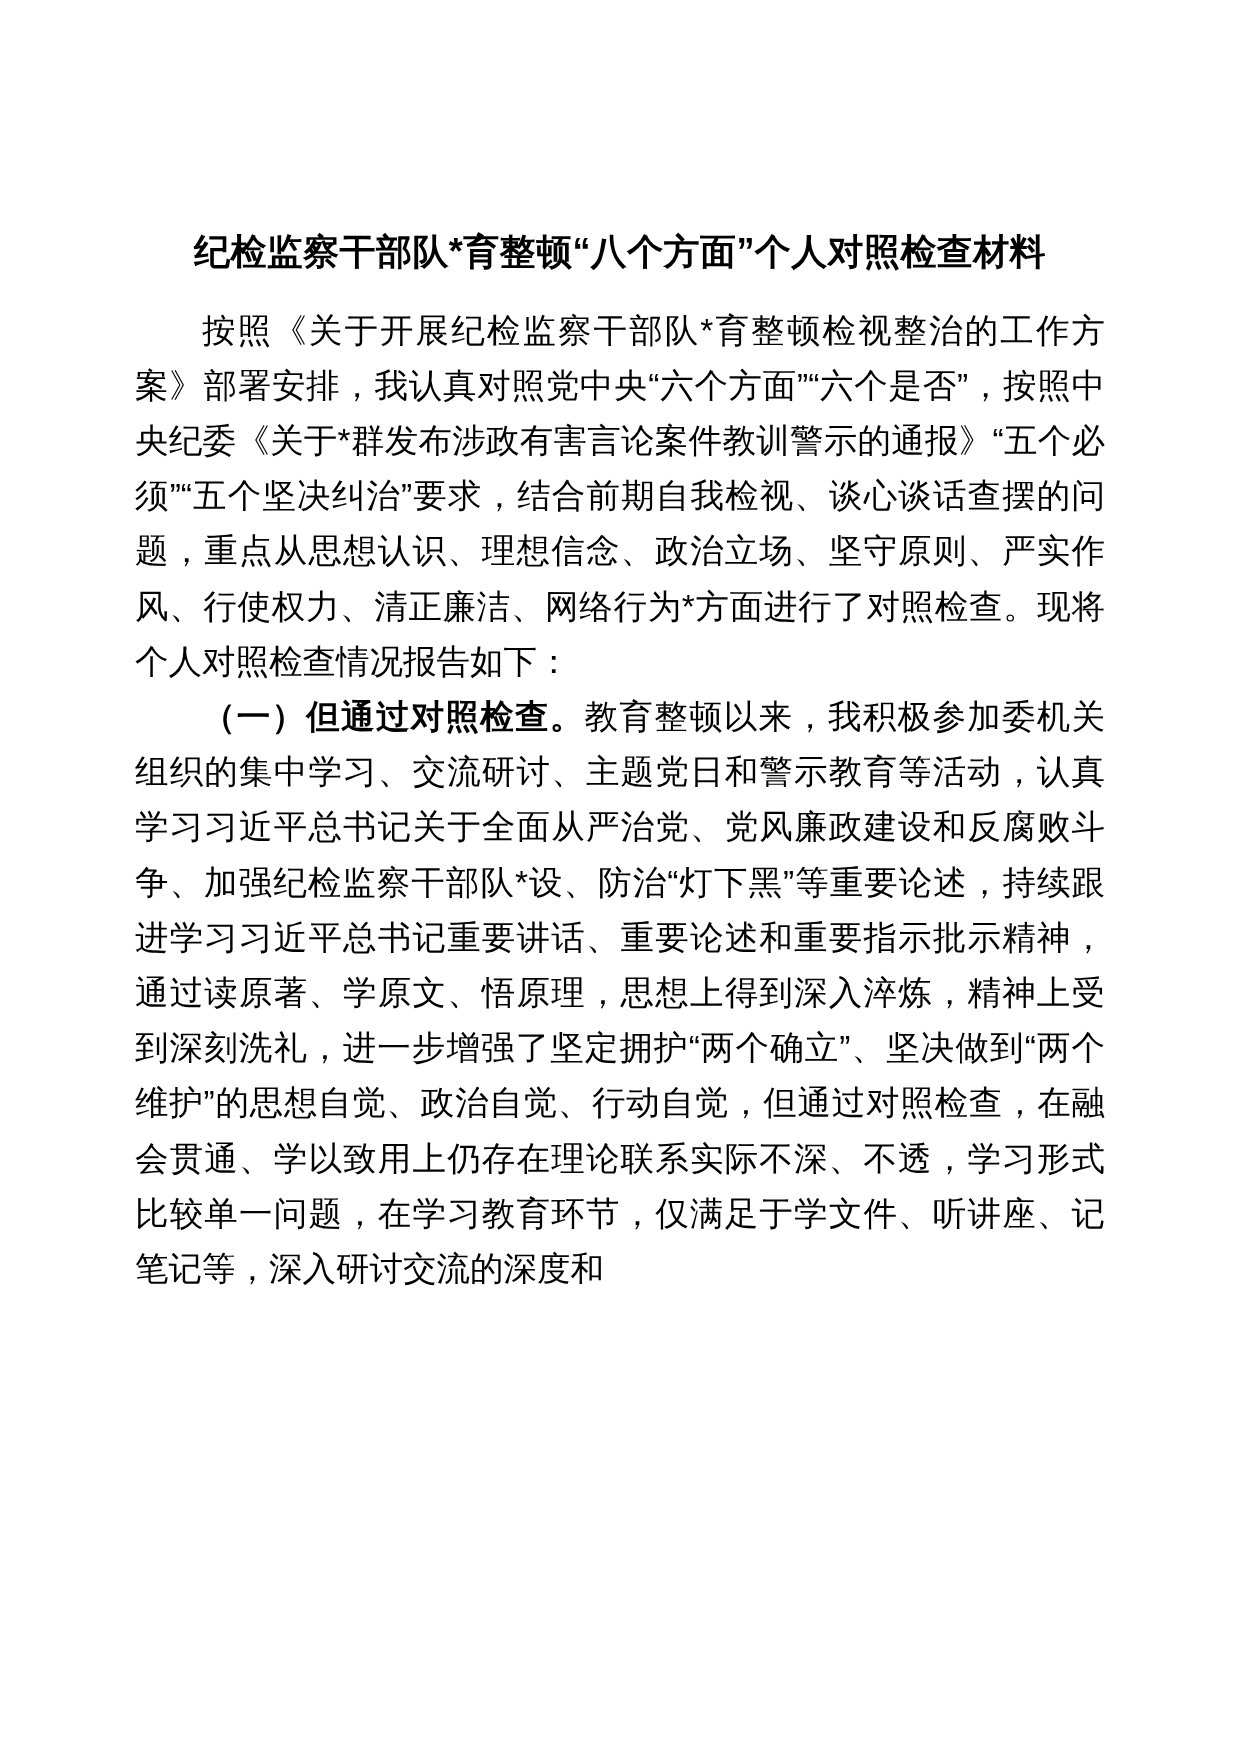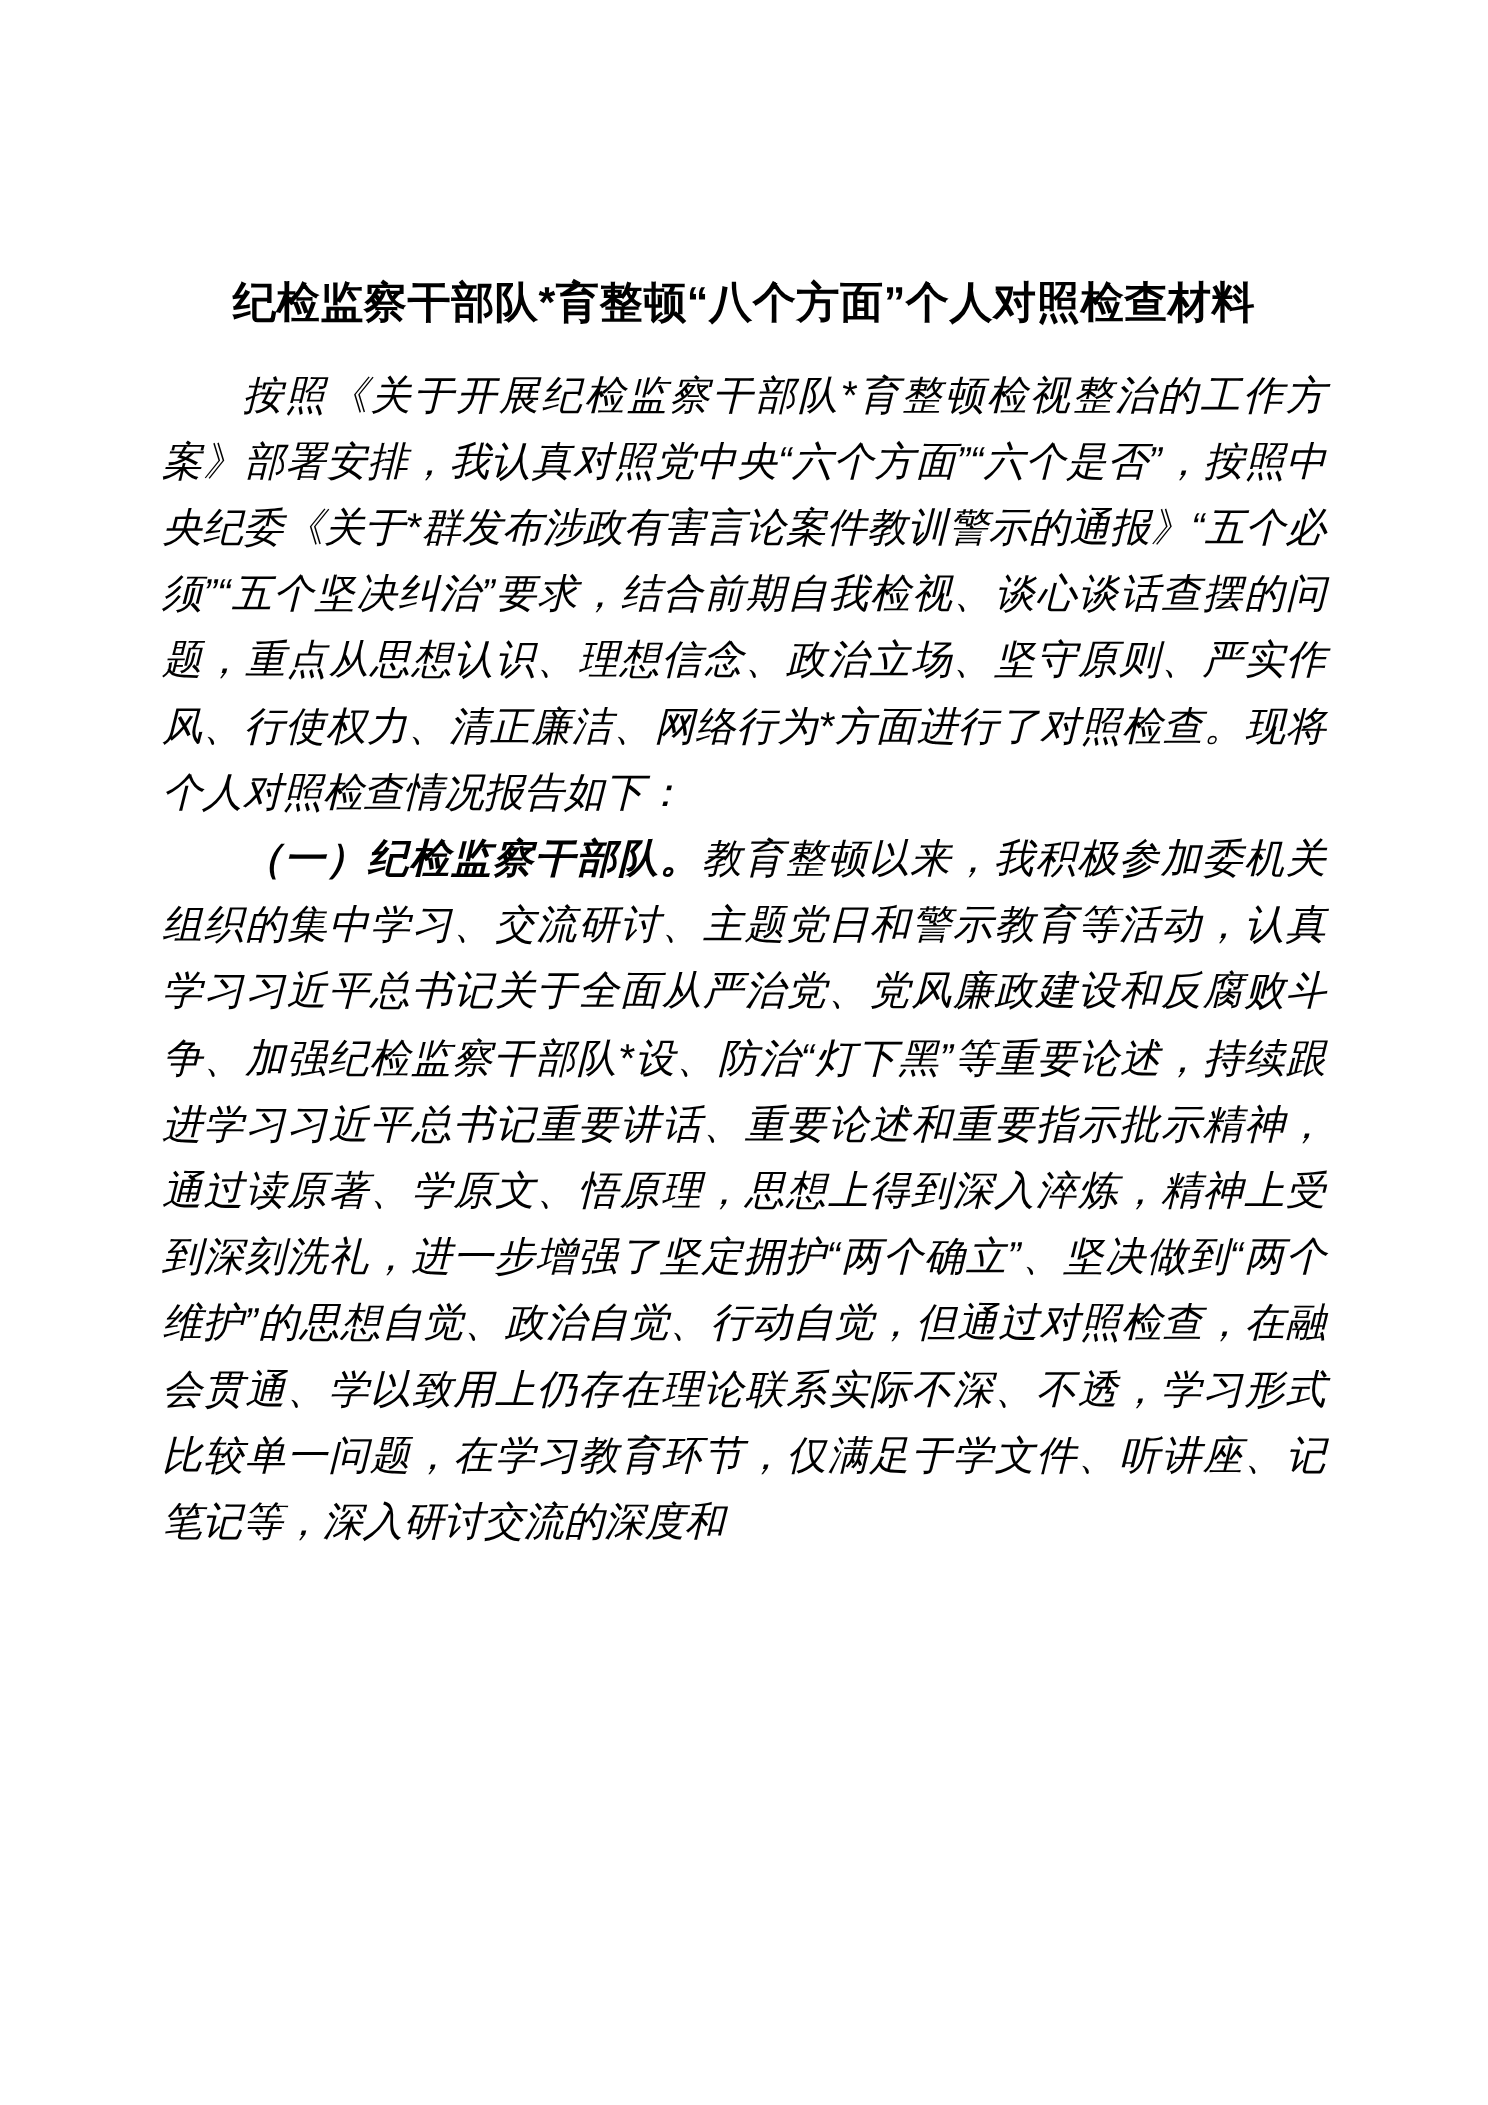--- a/index.html
+++ b/index.html
@@ -35,21 +35,20 @@
     font-size: 33.5px;
     line-height: 55.2px;
     text-align: justify;
     text-align-last: left;
     text-justify: inter-ideograph;
     margin: 0;
     letter-spacing: 0px;
   }
   .para.indent {
     text-indent: 2em;
-    font-style: italic;
   }
   .heading {
     font-size: 33.5px;
     line-height: 55.2px;
     font-weight: bold;
     text-indent: 2em;
     margin: 0;
     letter-spacing: 0.5px;
   }
   .b {
@@ -60,16 +59,16 @@
 <body>
 
 <div class="page">
 
   <h1 class="doc-title" id="title-el">纪检监察干部队*育整顿“八个方面”个人对照检查材料</h1>
 
   <p class="para indent">按照《关于开展纪检监察干部队*育整顿检视整治的工作方案》部署安排，我认真对照党中央“六个方面”“六个是否”，按照中央纪委《关于*群发布涉政有害言论案件教训警示的通报》“五个必须”“五个坚决纠治”要求，结合前期自我检视、谈心谈话查摆的问题，重点从思想认识、理想信念、政治立场、坚守原则、严实作风、行使权力、清正廉洁、网络行为*方面进行了对照检查。现将个人对照检查情况报告如下：</p>
 
 
   <p class="para indent">
-    <span class="b">（一）纪检监察干部队。</span><span>教育整顿以来，我积极参加委机关组织的集中学习、交流研讨、主题党日和警示教育等活动，认真学习习近平总书记关于全面从严治党、党风廉政建设和反腐败斗争、加强纪检监察干部队*设、防治“灯下黑”等重要论述，持续跟进学习习近平总书记重要讲话、重要论述和重要指示批示精神，通过读原著、学原文、悟原理，思想上得到深入淬炼，精神上受到深刻洗礼，进一步增强了坚定拥护“两个确立”、坚决做到“两个维护”的思想自觉、政治自觉、行动自觉，但通过对照检查，在融会贯通、学以致用上仍存在理论联系实际不深、不透，学习形式比较单一问题，在学习教育环节，仅满足于学文件、听讲座、记笔记等，深入研讨交流的深度和</span>
+    <span class="b">（一）但通过对照检查。</span><span>教育整顿以来，我积极参加委机关组织的集中学习、交流研讨、主题党日和警示教育等活动，认真学习习近平总书记关于全面从严治党、党风廉政建设和反腐败斗争、加强纪检监察干部队*设、防治“灯下黑”等重要论述，持续跟进学习习近平总书记重要讲话、重要论述和重要指示批示精神，通过读原著、学原文、悟原理，思想上得到深入淬炼，精神上受到深刻洗礼，进一步增强了坚定拥护“两个确立”、坚决做到“两个维护”的思想自觉、政治自觉、行动自觉，但通过对照检查，在融会贯通、学以致用上仍存在理论联系实际不深、不透，学习形式比较单一问题，在学习教育环节，仅满足于学文件、听讲座、记笔记等，深入研讨交流的深度和</span>
   </p>
 
 </div>
 
 </body></html>

